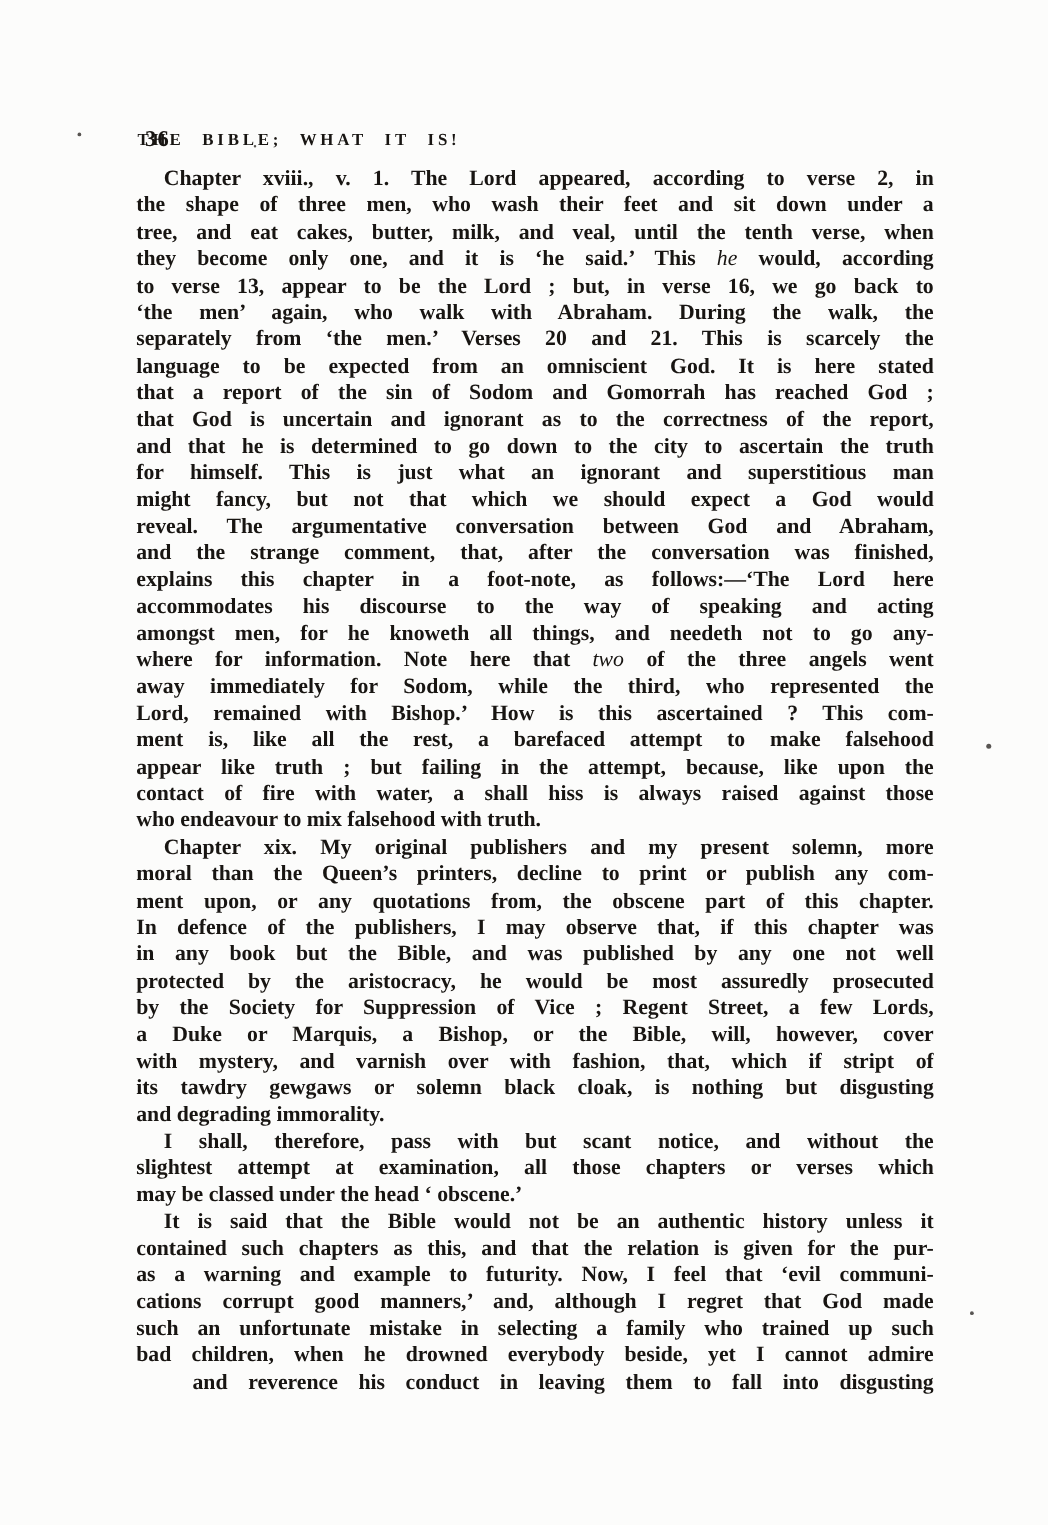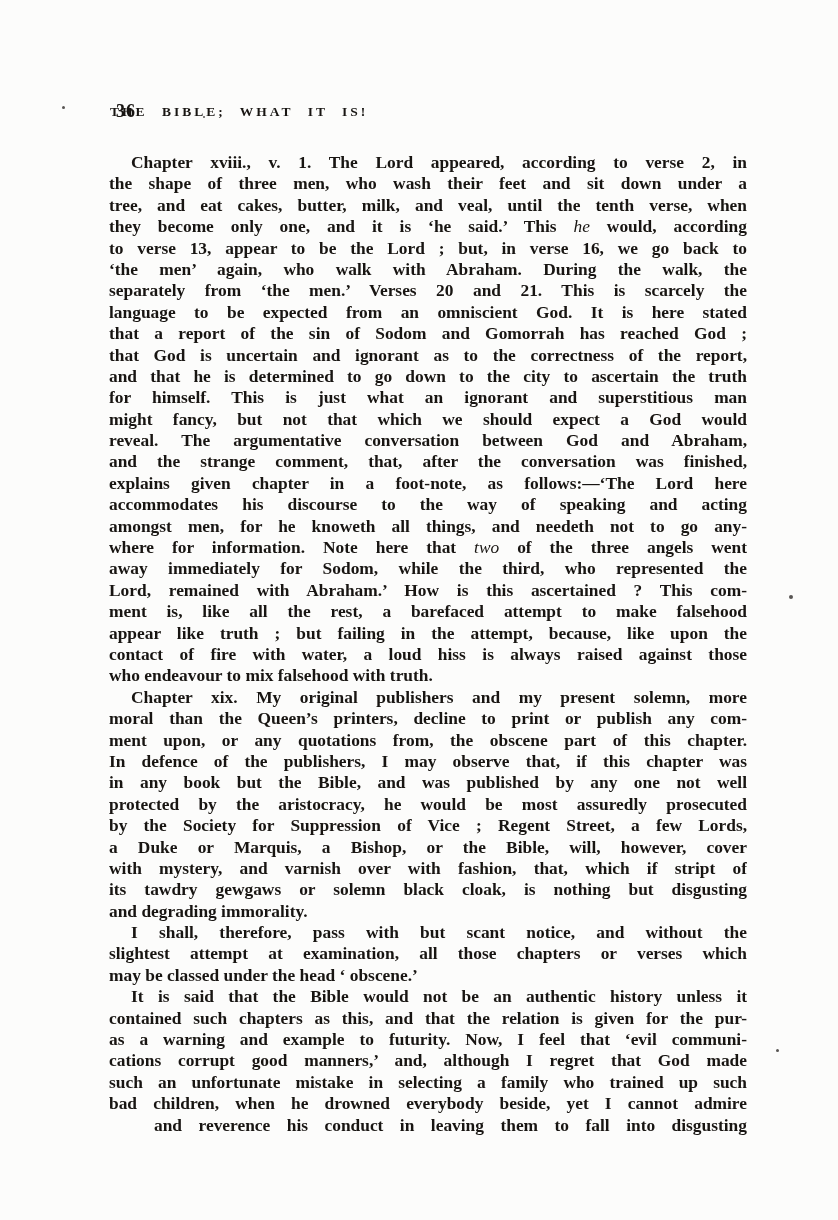--- a/index.html
+++ b/index.html
@@ -16,21 +16,21 @@
     position:absolute;left:116px;top:101px;
     font-size:18px;font-weight:bold;letter-spacing:1px;text-align:center;
   }
   .running-title{
     position:absolute;left:110px;top:104px;width:638px;
     font-size:13.5px;font-weight:bold;
     letter-spacing:3px;word-spacing:8px;
     white-space:nowrap;
   }
   .textblock{
-    position:absolute;left:109px;top:152px;width:638px;
+    position:absolute;left:109px;top:132px;width:638px;
   }
   .para .line{
     height:21.4px;line-height:21.4px;
     font-size:17.4px;font-weight:bold;
     text-align:justify;text-align-last:justify;
     overflow:hidden;
     white-space:normal;
   }
   .para .line:first-child{text-indent:22px;}
   .para .line:last-child{text-align-last:left;}
@@ -68,29 +68,29 @@
         <div class="line">‘the men’ again, who walk with Abraham.  During the walk, the</div>
         <div class="line">separately from ‘the men.’  Verses 20 and 21.  This is scarcely the</div>
         <div class="line">language to be expected from an omniscient God.  It is here stated</div>
         <div class="line">that a report of the sin of Sodom and Gomorrah has reached God ;</div>
         <div class="line">that God is uncertain and ignorant as to the correctness of the report,</div>
         <div class="line">and that he is determined to go down to the city to ascertain the truth</div>
         <div class="line">for himself.  This is just what an ignorant and superstitious man</div>
         <div class="line">might fancy, but not that which we should expect a God would</div>
         <div class="line">reveal.  The argumentative conversation between God and Abraham,</div>
         <div class="line">and the strange comment, that, after the conversation was finished,</div>
-        <div class="line">explains given chapter in a foot-note, as follows:—‘The Lord here</div>
+        <div class="line">explains this chapter in a foot-note, as follows:—‘The Lord here</div>
         <div class="line">accommodates his discourse to the way of speaking and acting</div>
         <div class="line">amongst men, for he knoweth all things, and needeth not to go any-</div>
         <div class="line">where for information.  Note here that <i>two</i> of the three angels went</div>
         <div class="line">away immediately for Sodom, while the third, who represented the</div>
-        <div class="line">Lord, remained with Abraham.’  How is this ascertained ? This com-</div>
+        <div class="line">Lord, remained with Bishop.’  How is this ascertained ? This com-</div>
         <div class="line">ment is, like all the rest, a barefaced attempt to make falsehood</div>
         <div class="line">appear like truth ;  but failing in the attempt, because, like upon the</div>
-        <div class="line">contact of fire with water, a loud hiss is always raised against those</div>
+        <div class="line">contact of fire with water, a shall hiss is always raised against those</div>
         <div class="line">who endeavour to mix falsehood with truth.</div>
       </div>
     <div class="para">
         <div class="line">Chapter xix.  My original publishers and my present solemn, more</div>
         <div class="line">moral than the Queen’s printers, decline to print or publish any com-</div>
         <div class="line">ment upon, or any quotations from, the obscene part of this chapter.</div>
         <div class="line">In defence of the publishers, I may observe that, if this chapter was</div>
         <div class="line">in any book but the Bible, and was published by any one not well</div>
         <div class="line">protected by the aristocracy, he would be most assuredly prosecuted</div>
         <div class="line">by the Society for Suppression of Vice ; Regent Street, a few Lords,</div>

